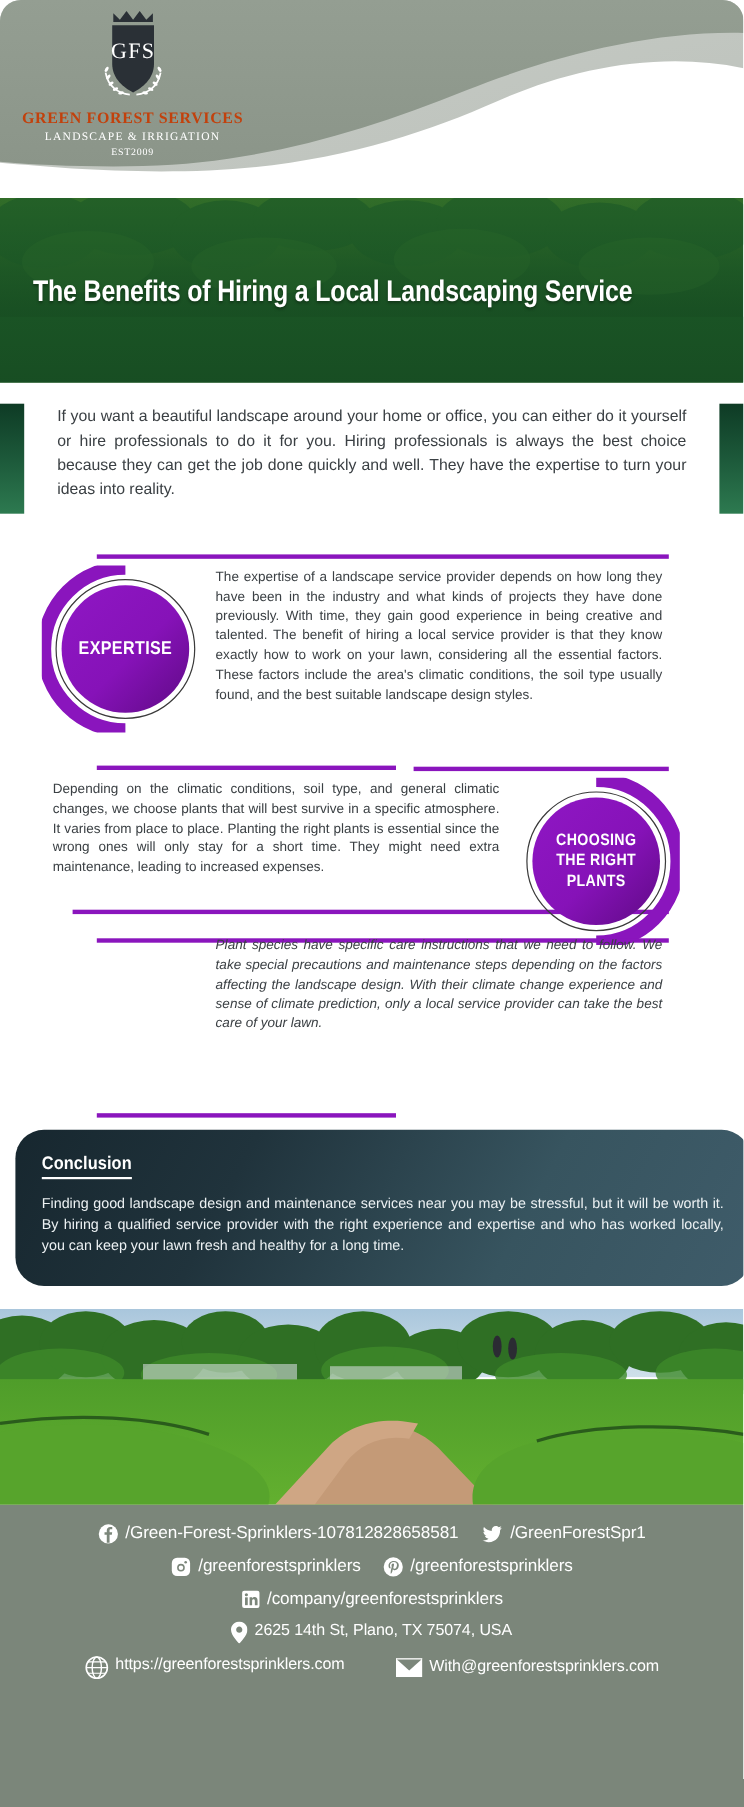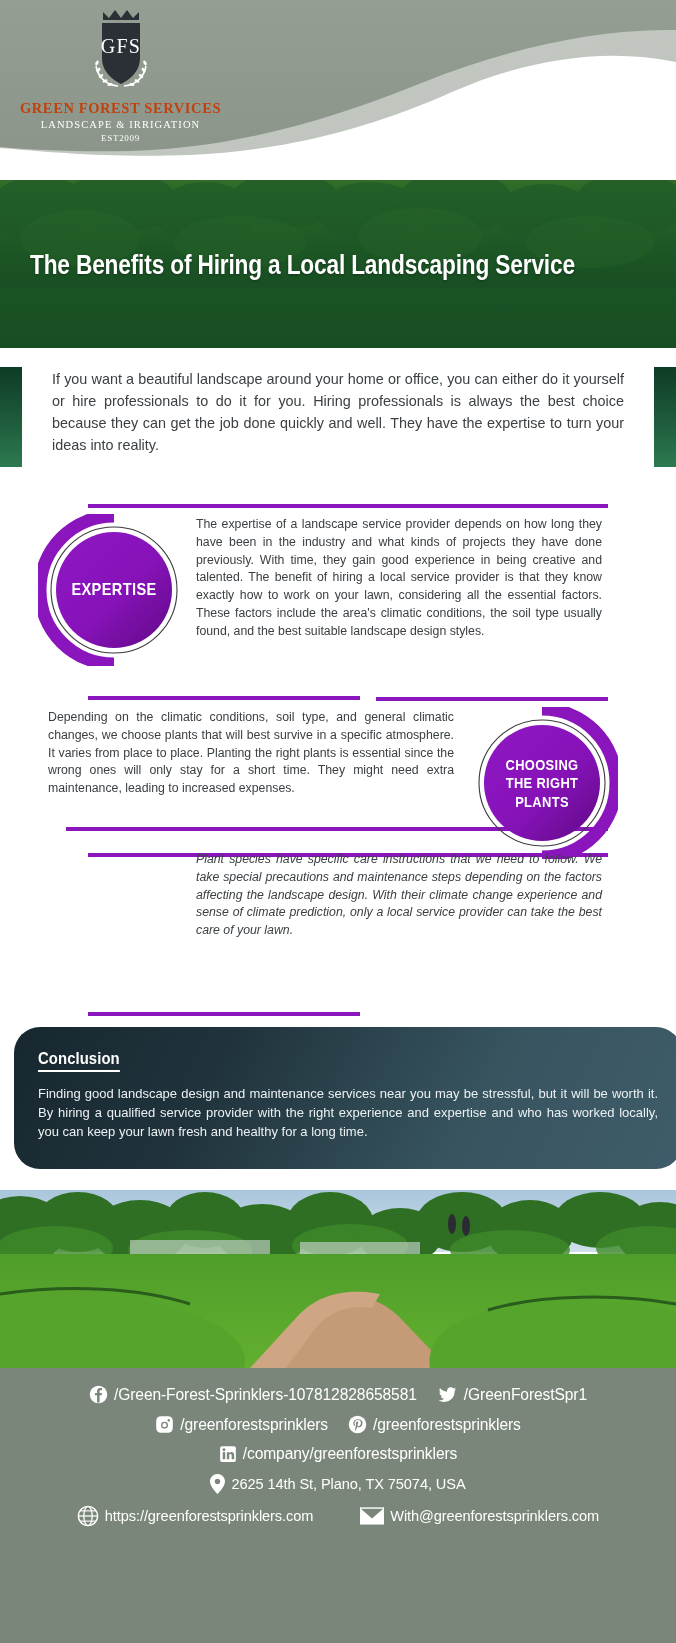--- a/index.html
+++ b/index.html
@@ -16,20 +16,21 @@
     background: #ffffff;
   }
 
   
   .header {
     position: absolute;
     left: 0; top: 0;
     width: 676px; height: 180px;
     overflow: hidden;
     background: #ffffff;
+    border-radius: 19px;
   }
   .header-wave-back {
     position: absolute;
     left: 0; top: 0;
     width: 676px; height: 180px;
   }
   .logo-block {
     position: absolute;
     left: 18px; top: 6px;
     width: 205px;
@@ -194,21 +195,20 @@
   .f-row {
     display: flex;
     align-items: center;
     justify-content: center;
     gap: 7px;
     margin-bottom: 11px;
     flex-wrap: nowrap;
   }
   .f-item {
     display: inline-flex;
-    align-items: center;
     gap: 6px;
   }
   .f-item + .f-item { margin-left: 13px; }
   .f-text {
     font-size: 15.6px;
     color: #ffffff;
     letter-spacing: -0.1px;
     white-space: nowrap;
   }
   .f-text.sm { font-size: 14.6px; }

